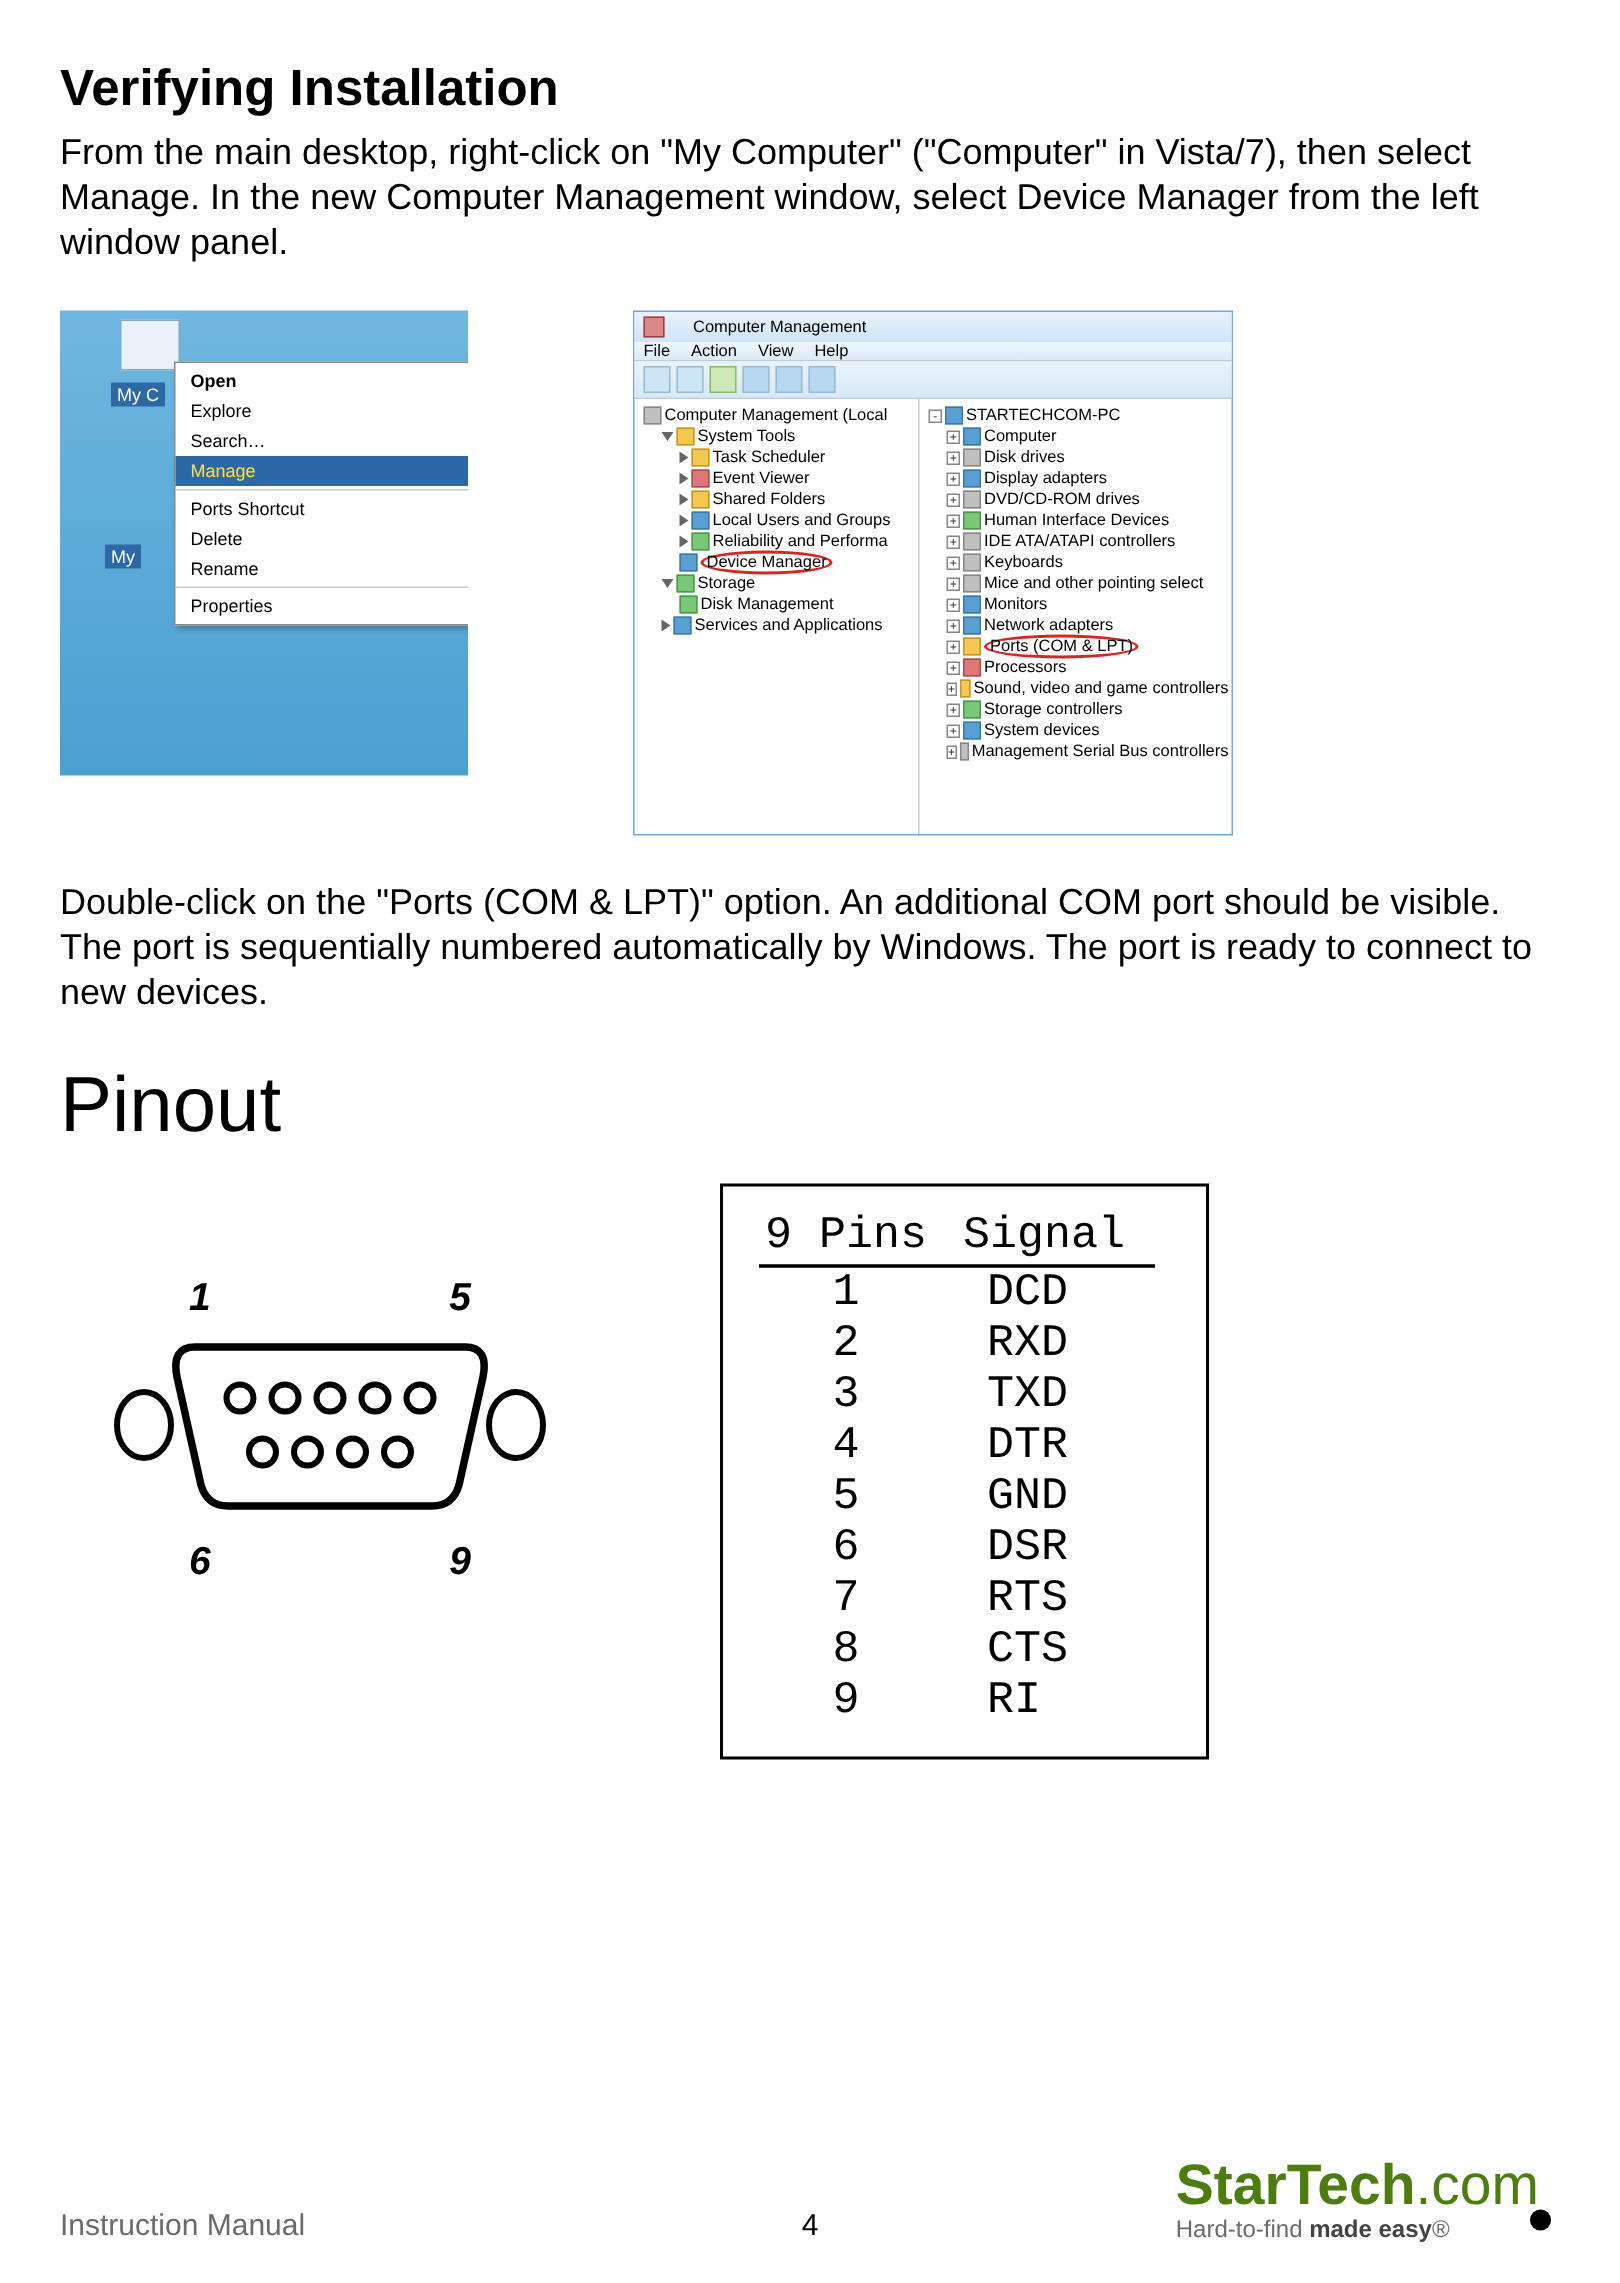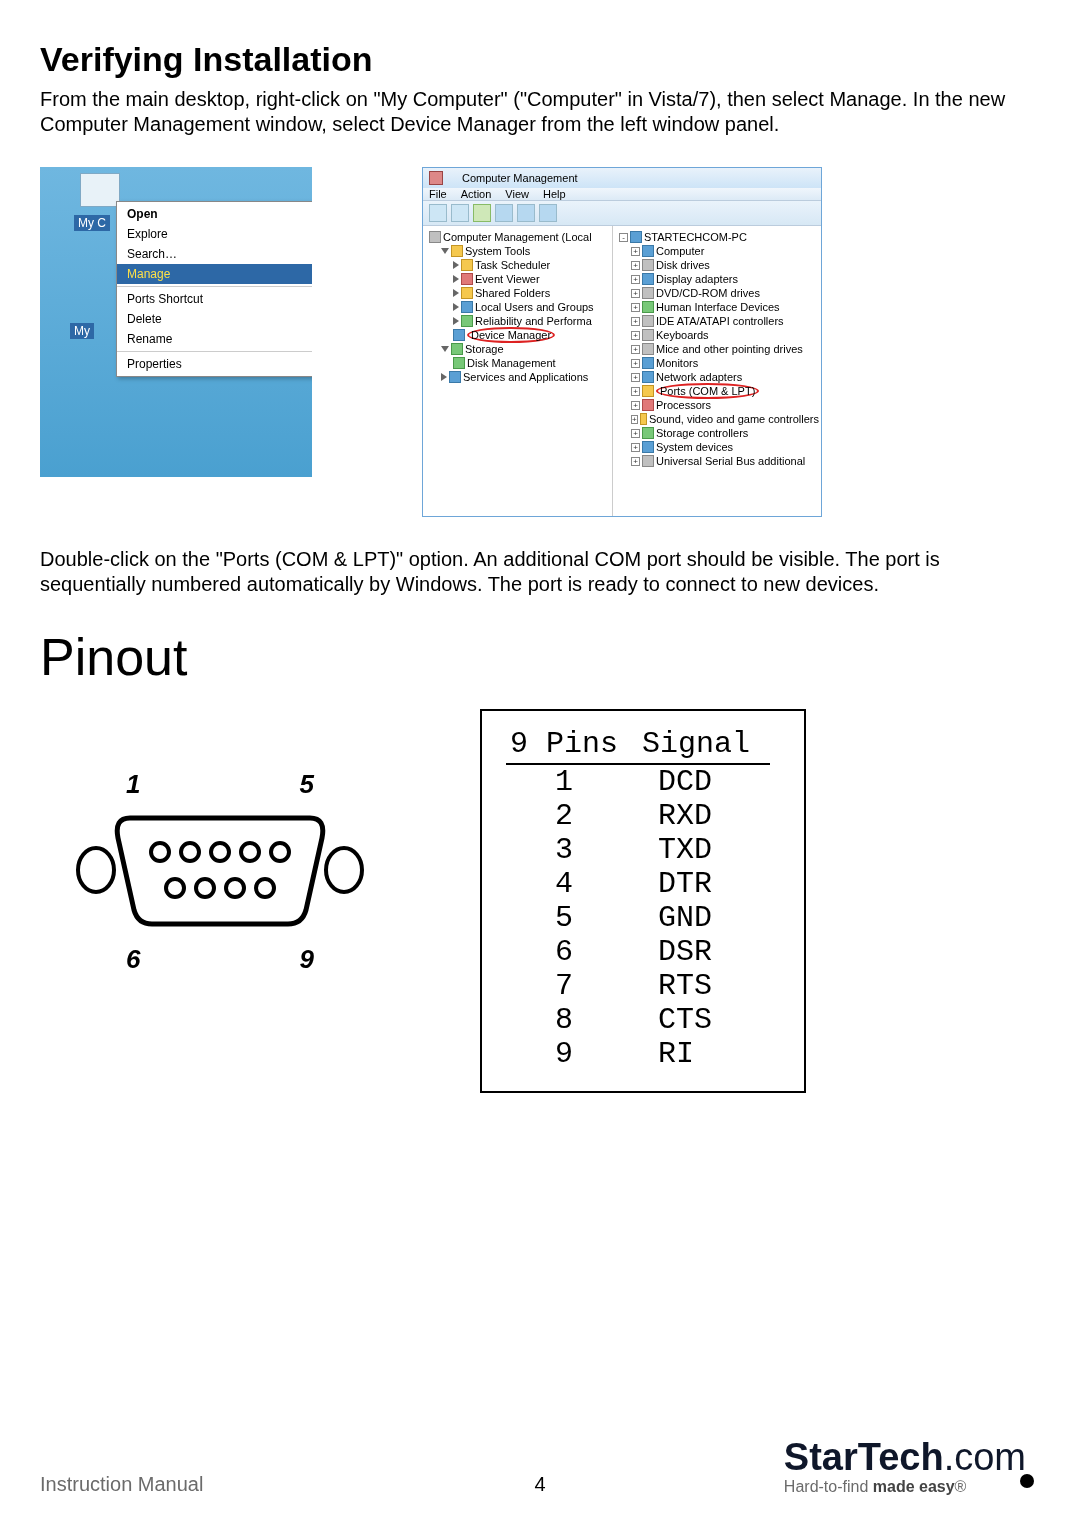--- a/index.html
+++ b/index.html
@@ -12,21 +12,21 @@
     position: relative;
     padding: 40px 40px 0 40px;
   }
   h2.section-title {
     font-size: 34px;
     font-weight: 700;
     margin-bottom: 8px;
     font-family: "Myriad Pro", "Segoe UI", Arial, sans-serif;
   }
   p.body-text {
-    font-size: 20px;
+    font-size: 24px;
     line-height: 1.25;
     margin-bottom: 20px;
   }
   .figure-row {
     display: flex;
     gap: 110px;
     margin: 30px 0 30px 0;
   }
   
   .ctx-fig {
@@ -226,21 +226,21 @@
     transform: translateX(-50%);
     color: #000;
   }
   .footer .logo-blk {
     margin-left: auto;
     text-align: left;
   }
   .logo-txt {
     font-size: 38px;
     font-weight: 700;
-    color: #0f172a;
+    color: #4d7c0f;
     font-family: "Myriad Pro", Arial, sans-serif;
     line-height: 1;
   }
   .logo-txt .thin { font-weight: 300; }
   .logo-dot {
     display:inline-block; width:14px; height:14px;
     background:#000; border-radius:50%;
     position: relative;
     top: 18px;
     right: 6px;
@@ -393,21 +393,21 @@
             <span>IDE ATA/ATAPI controllers</span>
           </div>
           <div class="tree-row l1">
             <span class="exp">+</span>
             <span class="nico ico-gray"></span>
             <span>Keyboards</span>
           </div>
           <div class="tree-row l1">
             <span class="exp">+</span>
             <span class="nico ico-gray"></span>
-            <span>Mice and other pointing drives</span>
+            <span>Mice and other pointing select</span>
           </div>
           <div class="tree-row l1">
             <span class="exp">+</span>
             <span class="nico ico-blue"></span>
             <span>Monitors</span>
           </div>
           <div class="tree-row l1">
             <span class="exp">+</span>
             <span class="nico ico-blue"></span>
             <span>Network adapters</span>
@@ -433,21 +433,21 @@
             <span>Storage controllers</span>
           </div>
           <div class="tree-row l1">
             <span class="exp">+</span>
             <span class="nico ico-blue"></span>
             <span>System devices</span>
           </div>
           <div class="tree-row l1">
             <span class="exp">+</span>
             <span class="nico ico-gray"></span>
-            <span>Universal Serial Bus additional</span>
+            <span>Management Serial Bus controllers</span>
           </div>
         </div>
     </div>
   </div>
 </div>
 
 <p class="body-text">Double-click on the "Ports (COM &amp; LPT)" option. An additional COM port should be visible. The port is sequentially numbered automatically by Windows.  The port is ready to connect to new devices.</p>
 
 <h1 class="pinout-title">Pinout</h1>
 <div class="pinout-row">

